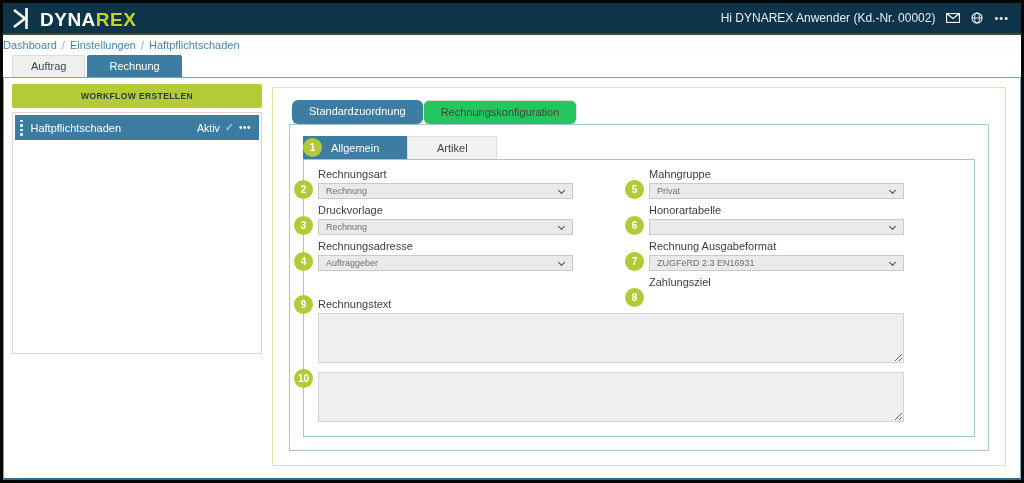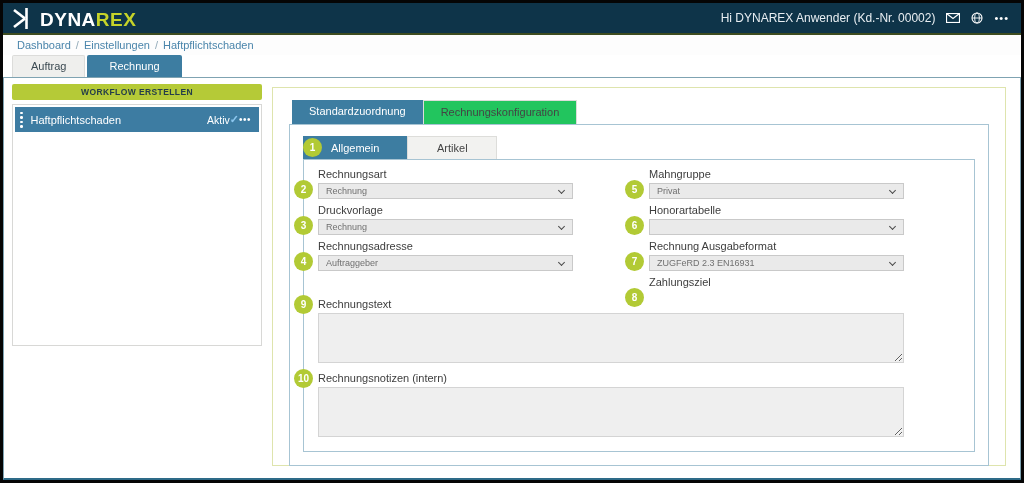--- a/index.html
+++ b/index.html
@@ -10,50 +10,50 @@
   .topbar{height:32px;background:#0e3449;border-bottom:2px solid #3e4c20;display:flex;align-items:center;justify-content:space-between;padding:0 12px 0 10px;}
   .logo{display:flex;align-items:flex-end;gap:8px;}
   .logo-text{font-size:19px;font-weight:bold;letter-spacing:.5px;color:#fff;line-height:1;}
   .logo-text .accent{color:#c5d329;}
   .topbar-right{display:flex;align-items:center;gap:11px;}
   .greeting{color:#e8eef2;font-size:12px;}
   .top-icon{display:flex;align-items:center;color:#fff;}
   .top-dots{color:#fff;font-size:11px;letter-spacing:1px;line-height:1;}
 
   
-  .breadcrumb{height:20px;display:flex;align-items:center;padding-left:14px;font-size:11px;background:#fdfdfd;}
+  .breadcrumb{height:20px;display:flex;align-items:center;font-size:11px;background:#fdfdfd;}
   .crumb{color:#4a85ab;cursor:pointer;}
   .crumb-sep{color:#93abb9;padding:0 5px;}
 
   
   .pagetabs{height:22px;display:flex;align-items:flex-end;padding-left:9px;gap:2px;}
   .ptab{font-size:11px;padding:4px 18px 5px 18px;border-radius:2px 2px 0 0;cursor:pointer;}
   .ptab.inactive{background:#efefed;border:1px solid #dcdcda;border-bottom:none;color:#3c4a52;}
   .ptab.active{background:#3d7da1;color:#fff;padding:5px 22px;}
 
   
   .content{height:403px;border:1px solid #7fa3b2;border-bottom:2px solid #2e6b88;display:flex;padding:4px;overflow:hidden;background:#fff;}
 
   
   .sidebar{width:250px;flex:none;margin:2px 0 0 4px;}
-  .create-btn{height:16px;background:#b5ca37;color:#243d4a;font-size:8.5px;font-weight:bold;letter-spacing:.4px;display:flex;align-items:center;justify-content:center;border-radius:2px;cursor:pointer;}
+  .create-btn{height:24px;background:#b5ca37;color:#243d4a;font-size:8.5px;font-weight:bold;letter-spacing:.4px;display:flex;align-items:center;justify-content:center;border-radius:2px;cursor:pointer;}
   .wf-list{border:1px solid #d8d8d6;margin-top:4px;height:242px;padding:2px;background:#fff;}
   .wf-item{height:25px;background:#3d7ca2;display:flex;align-items:center;color:#fff;padding:0 8px 0 5px;cursor:pointer;}
   .drag-dots{display:flex;flex-direction:column;gap:2px;margin-right:8px;}
   .drag-dots i{width:2.5px;height:2.5px;border-radius:50%;background:#fff;display:block;}
   .wf-name{font-size:11px;flex:1;}
-  .wf-right{display:flex;align-items:center;}
+  .wf-right{display:flex;align-items:center;gap:5px;}
   .wf-status{font-size:10.5px;}
   .wf-check{color:#8cc7ef;font-size:11px;font-weight:bold;line-height:1;}
   .wf-dots{font-size:10px;letter-spacing:.5px;line-height:1;}
 
   
   .rightpanel{flex:1;margin:5px 10px 8px 10px;border:1px solid #dee4ad;padding:12px 16px 10px 16px;background:#fff;}
   .tabs2{display:flex;margin-left:3px;}
-  .tab2{font-size:11px;padding:5px 17px 6px 17px;cursor:pointer;}
+  .tab2{font-size:11px;padding:5px 17px 6px 17px;cursor:pointer;border-radius:6px;}
   .tab2.active{background:#3d7da1;color:#fff;}
   .tab2.inactive{background:#22c55e;border:1px solid #ddddda;border-bottom:none;color:#444;}
   .box1{border:1px solid #a7c4d3;padding:11px 6px 13px 6px;}
   .subtabs{display:flex;margin-left:7px;}
   .subtab{font-size:11px;padding:0 16px;height:23px;display:flex;align-items:center;cursor:pointer;}
   .subtab.active{background:#3d7da1;color:#fff;padding-left:6px;padding-right:28px;}
   .subtab.inactive{background:#f2f2f0;border:1px solid #ddddda;border-bottom:none;color:#444;justify-content:center;min-width:90px;}
   .subtab-badge{width:19px;height:19px;border-radius:50%;background:#b2ca35;color:#fff;font-size:10px;font-weight:bold;display:flex;align-items:center;justify-content:center;margin:0 9px 0 -6px;}
   .box2{border:1px solid #a7c4d3;margin:0 7px;padding:8px 70px 14px 14px;position:relative;background:#fff;}
   .cols{display:flex;gap:76px;}
@@ -219,20 +219,19 @@
           </div>
 
           <div class="ta-field">
             <span class="num-badge">9</span>
             <div class="field-label">Rechnungstext</div>
             <textarea class="ta" style=""></textarea>
           </div>
 
           <div class="ta-field">
             <span class="num-badge">10</span>
-            <div class="field-label">Rechnungsnotizen (intern)</div>
             <textarea class="ta" style="margin-bottom: 0px;"></textarea>
           </div>
         </div>
       </div>
     </div>
   </div>
 </div>
 
 </body></html>

